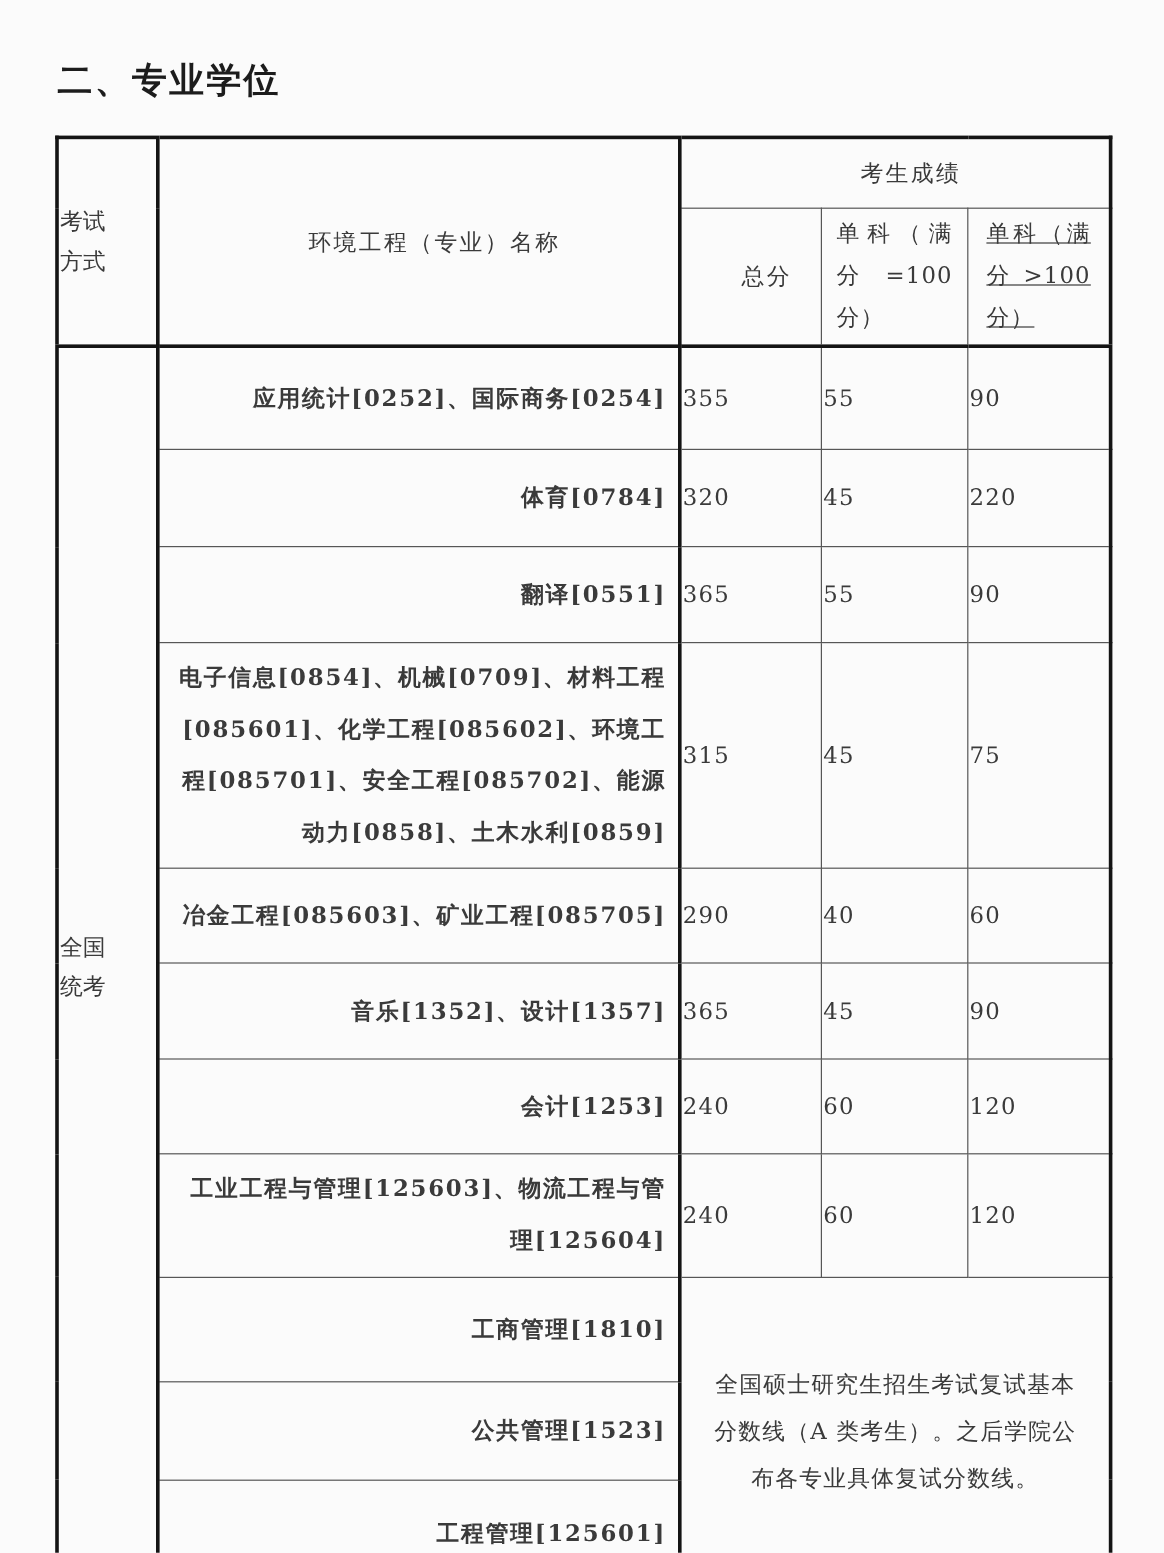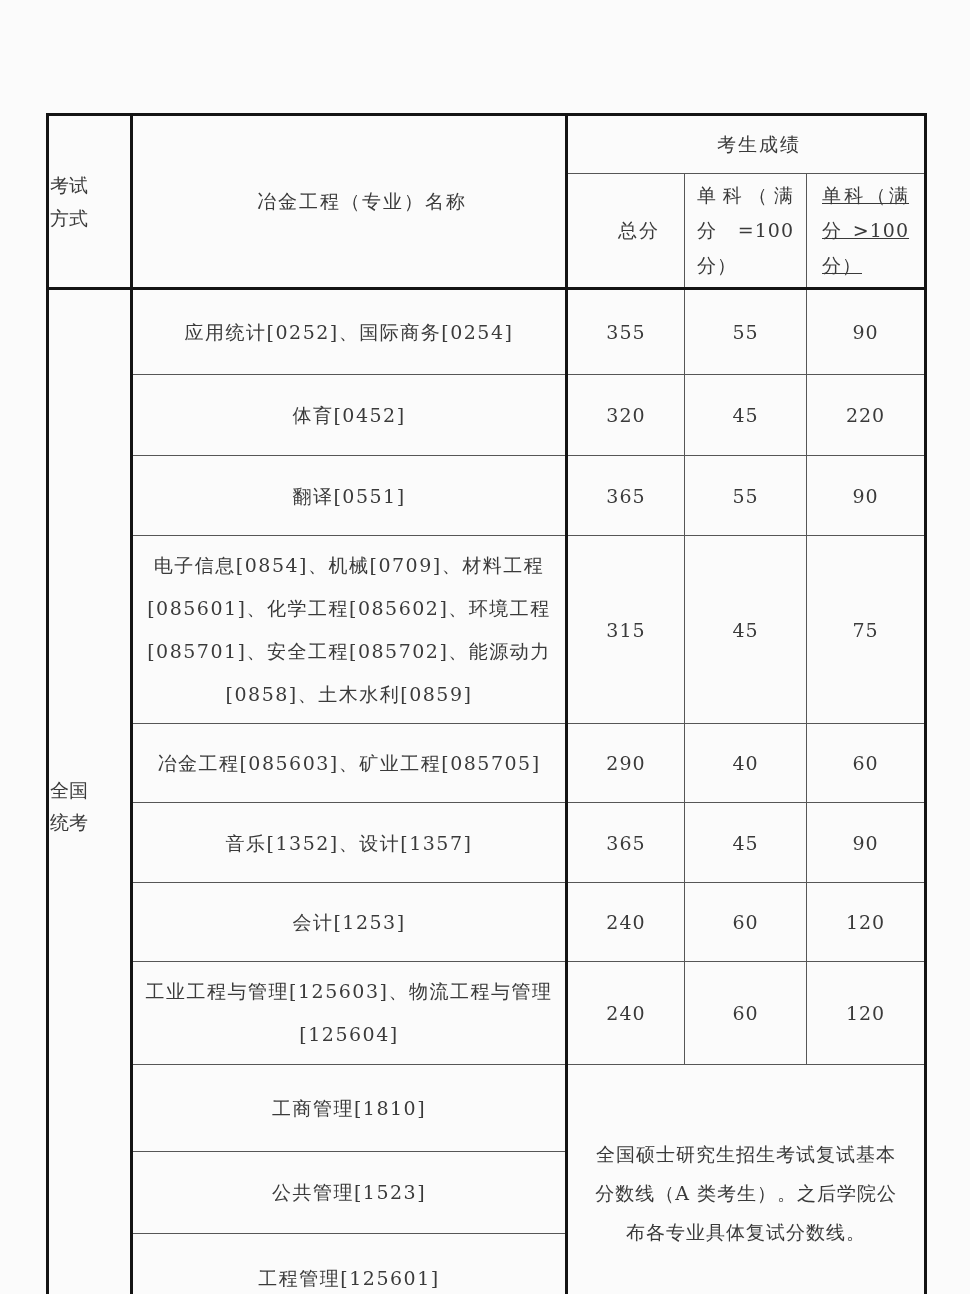--- a/index.html
+++ b/index.html
@@ -45,27 +45,27 @@
     overflow: hidden;
   }
   .thick-r { border-right: 3px solid #141414 !important; }
   .thick-b { border-bottom: 3px solid #141414 !important; }
   .cell-prewrap {
     white-space: pre-line;
     text-align: left;
     line-height: 1.7;
   }
   .cell-name {
-    text-align: center;
+    text-align: right;
     padding: 8px 10px;
     line-height: 2.25;
     letter-spacing: 1.5px;
+    font-weight: bold;
   }
   .cell-score {
-    text-align: center;
     font-size: 20px;
     letter-spacing: 1px;
   }
   .hdr {
     text-align: center;
     letter-spacing: 2px;
     padding-left: 27px;
   }
   .hdr-sub {
     font-size: 18px;
@@ -82,55 +82,56 @@
     padding: 6px 20px;
     line-height: 2.05;
     letter-spacing: 1px;
   }
 </style>
 </head>
 <body>
 
 <div class="page">
 
+  <h1 class="doc-title">二、专业学位</h1>
 
   <table class="score-table">
     <colgroup>
       <col style="width:84px">
       <col style="width:435px">
       <col style="width:118px">
       <col style="width:122px">
       <col style="width:119px">
     </colgroup>
     <tbody>
 
       <tr style="height:59px">
         <td rowspan="2" class="cell-prewrap thick-r thick-b">考试
 方式</td>
-        <td rowspan="2" class="hdr thick-r thick-b">冶金工程（专业）名称</td>
+        <td rowspan="2" class="hdr thick-r thick-b">环境工程（专业）名称</td>
         <td colspan="3" class="hdr">考生成绩</td>
       </tr>
 
       <tr style="height:75px">
         <td class="hdr thick-b">总分</td>
         <td class="hdr-sub hdr-sub-100 thick-b">单科（满分=100分）</td>
         <td class="hdr-sub hdr-sub-gt100 thick-b">单科（满分&gt;100分）</td>
       </tr>
 
       <tr style="height:86px">
         <td rowspan="11" class="cell-prewrap thick-r">全国
 统考</td>
         <td class="cell-name thick-r">应用统计[0252]、国际商务[0254]</td>
         <td class="cell-score">355</td>
         <td class="cell-score">55</td>
         <td class="cell-score">90</td>
       </tr>
 
       <tr style="height:81px">
-        <td class="cell-name thick-r">体育[0452]</td>
+        <td class="cell-name thick-r">体育[0784]</td>
         <td class="cell-score">320</td>
         <td class="cell-score">45</td>
         <td class="cell-score">220</td>
       </tr>
 
       <tr style="height:80px">
         <td class="cell-name thick-r">翻译[0551]</td>
         <td class="cell-score">365</td>
         <td class="cell-score">55</td>
         <td class="cell-score">90</td>

